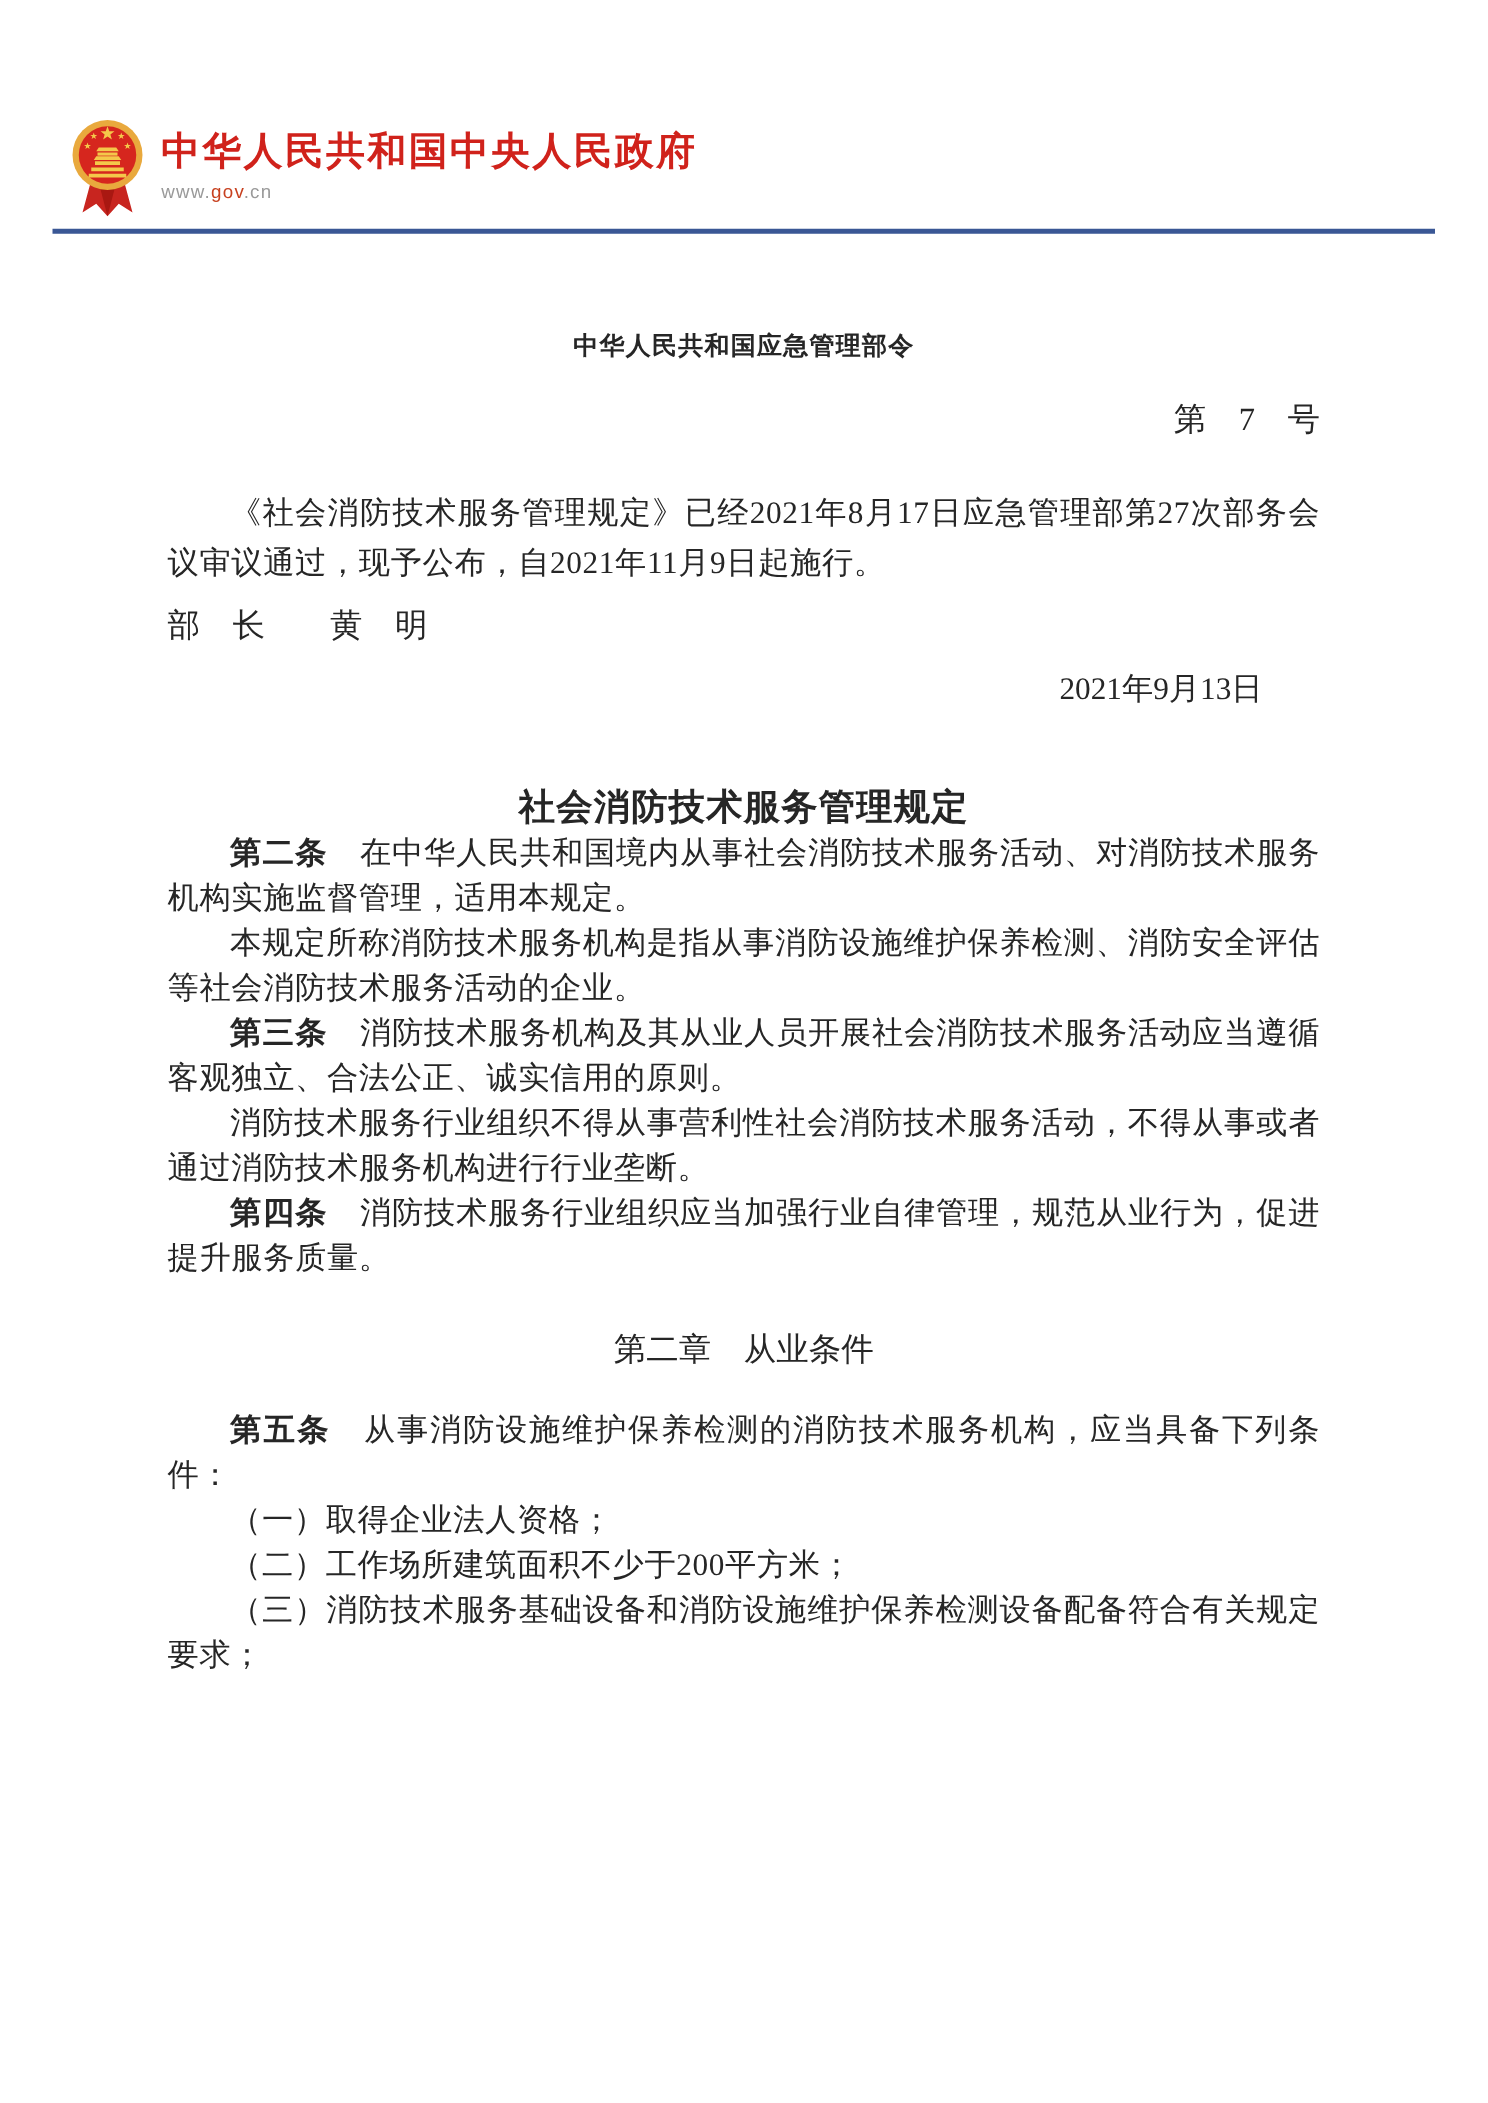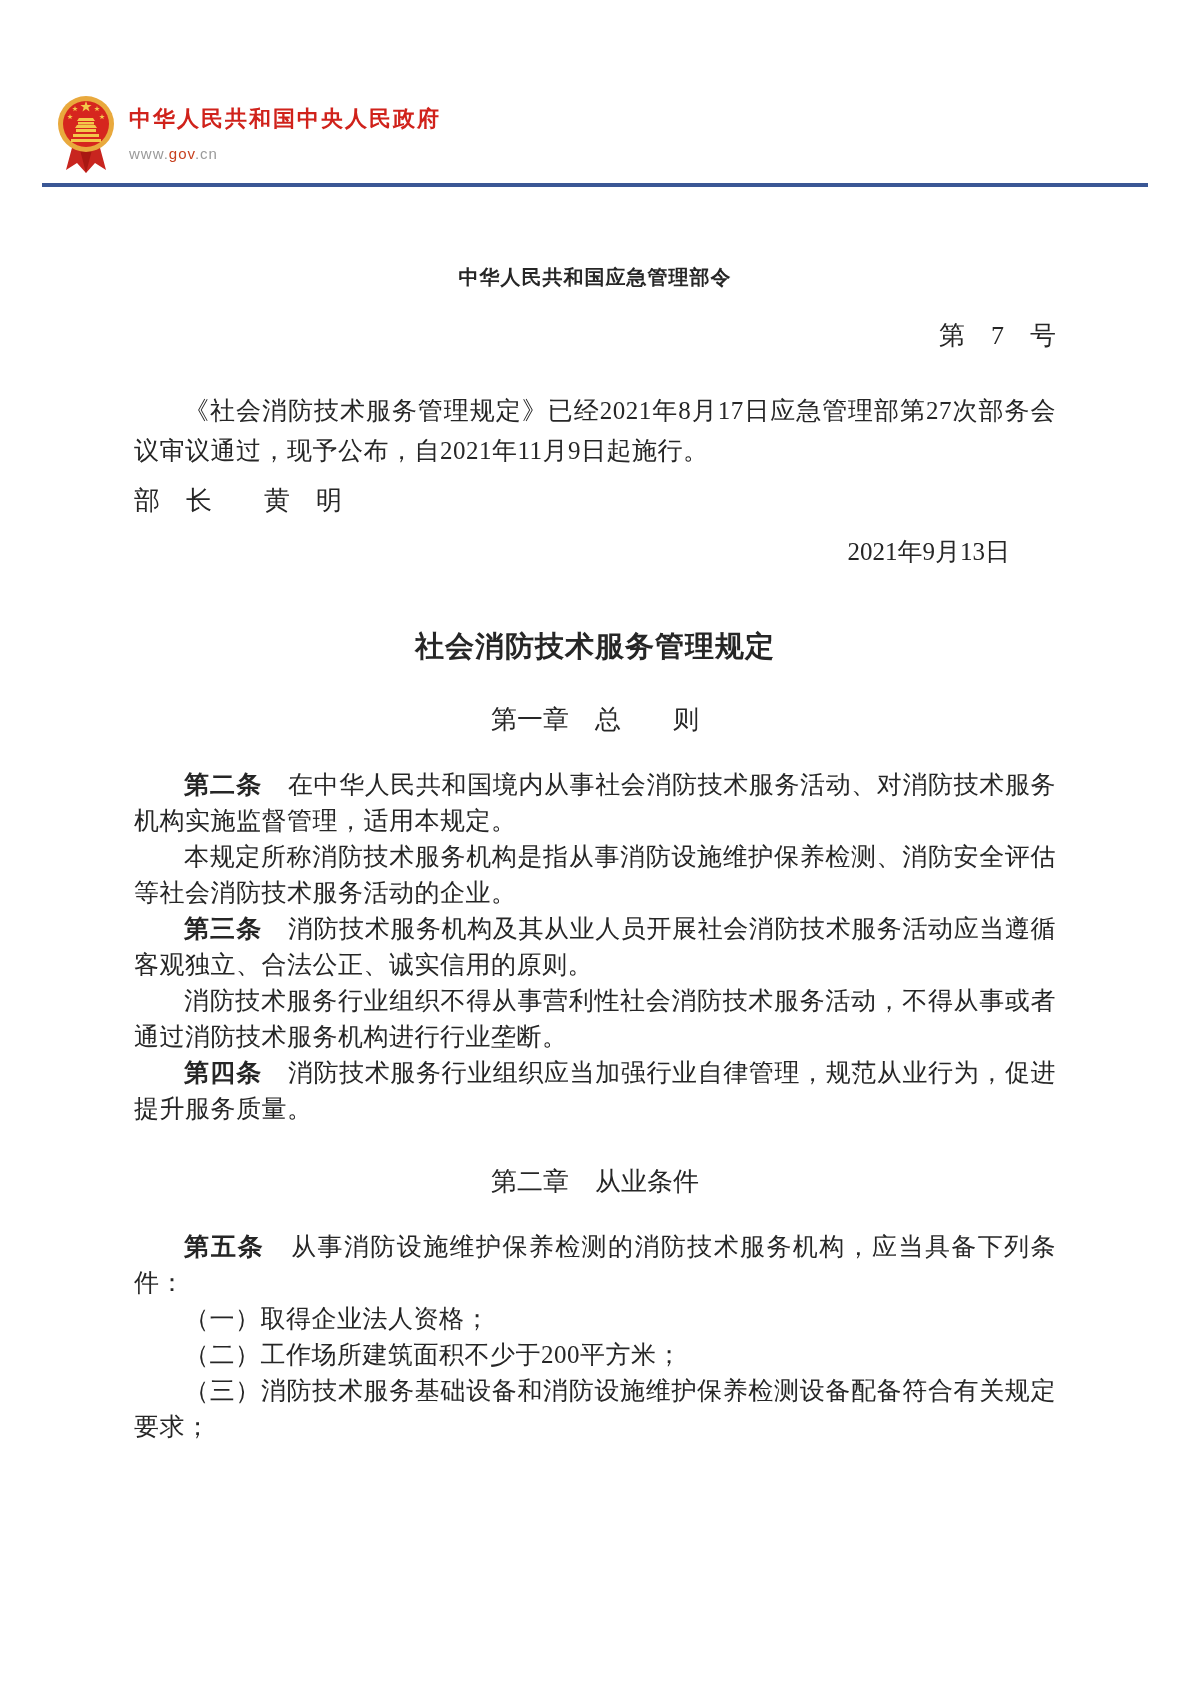--- a/index.html
+++ b/index.html
@@ -19,22 +19,22 @@
     background:#ffffff;
     overflow:hidden;
     font-family:"Liberation Serif","DejaVu Serif",serif;
     color:var(--text-dark,#262626);
   }
   
   .header{margin:0 42px;padding-top:94px;}
   .brand{display:flex;align-items:flex-start;gap:14px;margin-left:15px;cursor:pointer;}
   .brand-text{margin-top:10px;}
   .site-title{
-    font-family:Liberation Mono, monospace;
-    font-size:22px;font-weight:bold;color:var(--brand-red,#D0221B);
+    font-family:Liberation Serif, serif;
+    font-size:31px;font-weight:bold;color:var(--brand-red,#D0221B);
     letter-spacing:2px;line-height:34px;
   }
   .site-url{
     margin-top:7px;
     font-family:"Liberation Sans","DejaVu Sans",sans-serif;
     font-size:15px;color:var(--url-gray,#9a9a9a);letter-spacing:1px;
   }
   .site-url .gov{color:var(--gov-red,#C7401F);}
   .rule{height:4px;background:var(--rule-blue,#3A5795);margin-top:9px;}
   
@@ -105,21 +105,20 @@
   </div>
 
   <div class="doc">
     <h1 class="order-title">中华人民共和国应急管理部令</h1>
     <div class="order-number">第　7　号</div>
     <p class="preamble">《社会消防技术服务管理规定》已经2021年8月17日应急管理部第27次部务会议审议通过，现予公布，自2021年11月9日起施行。</p>
     <div class="signature">部　长　　黄　明</div>
     <div class="sign-date">2021年9月13日</div>
     <h2 class="reg-title">社会消防技术服务管理规定</h2>
     <div id="doc-body">
-        <h3 class="chapter">第一章　总　　则</h3>
         <p class="para"><b>第二条</b>　在中华人民共和国境内从事社会消防技术服务活动、对消防技术服务机构实施监督管理，适用本规定。</p>
         <p class="para">本规定所称消防技术服务机构是指从事消防设施维护保养检测、消防安全评估等社会消防技术服务活动的企业。</p>
         <p class="para"><b>第三条</b>　消防技术服务机构及其从业人员开展社会消防技术服务活动应当遵循客观独立、合法公正、诚实信用的原则。</p>
         <p class="para">消防技术服务行业组织不得从事营利性社会消防技术服务活动，不得从事或者通过消防技术服务机构进行行业垄断。</p>
         <p class="para"><b>第四条</b>　消防技术服务行业组织应当加强行业自律管理，规范从业行为，促进提升服务质量。</p>
         <h3 class="chapter">第二章　从业条件</h3>
         <p class="para"><b>第五条</b>　从事消防设施维护保养检测的消防技术服务机构，应当具备下列条件：</p>
         <p class="para">（一）取得企业法人资格；</p>
         <p class="para">（二）工作场所建筑面积不少于200平方米；</p>
         <p class="para">（三）消防技术服务基础设备和消防设施维护保养检测设备配备符合有关规定要求；</p>

